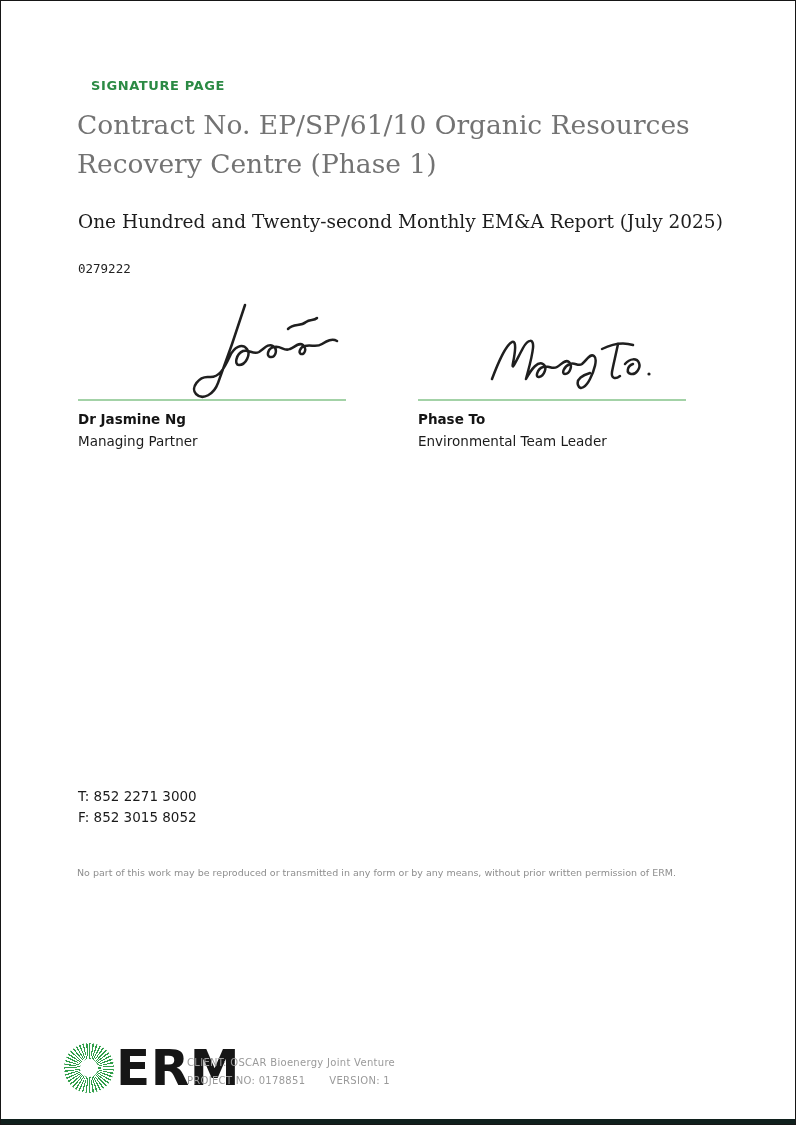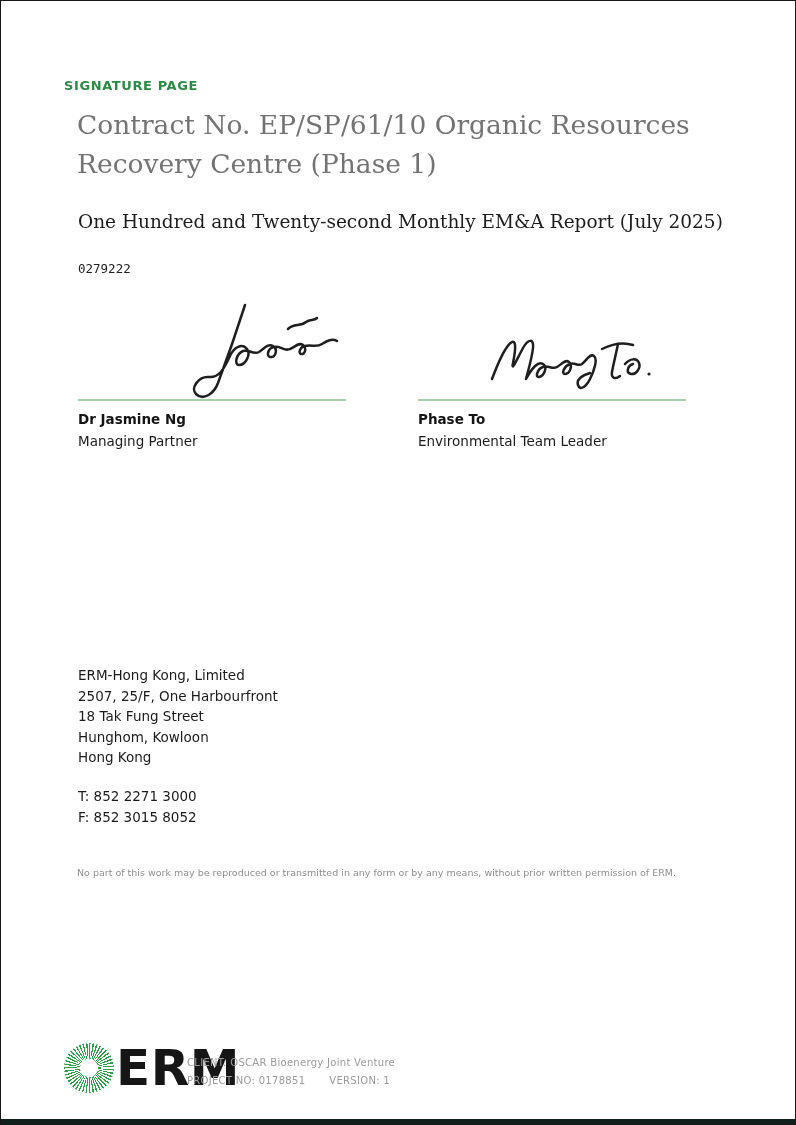--- a/index.html
+++ b/index.html
@@ -6,21 +6,21 @@
   html,body { background:#ffffff; }
   body { font-family:"DejaVu Sans", sans-serif; }
   .page {
     position:relative;
     width:796px; height:1125px;
     background:#ffffff;
     border:1px solid #161616;
     overflow:hidden;
   }
   .eyebrow {
-    position:absolute; left:63px; top:77px;
+    position:absolute; left:90px; top:77px;
     font-size:13px; font-weight:bold; letter-spacing:0.6px;
     color:#2b8a44;
   }
   .doc-title {
     position:absolute; left:76px; top:104px; width:680px;
     font-family:"DejaVu Serif", serif;
     font-size:26.5px; line-height:39px; font-weight:500;
     color:#737373;
   }
   .doc-title span { display:block; }
@@ -122,27 +122,20 @@
         <path class="sig-stroke" d="M132,11 C130,21 127,33 126,39 C125,45 129,47 134,43"></path>
         <path class="sig-stroke" d="M139,31 C144,25 151,25 153,30 C155,35 150,42 145,41 C140,40 141,33 147,31"></path>
         <circle cx="163" cy="41" r="1.6" fill="#1f1f1f" stroke="none"></circle>
       </svg>
     </div>
     <hr class="sig-rule">
     <div class="sig-name">Phase To</div>
     <div class="sig-role">Environmental Team Leader</div>
   </div>
 
-  <div class="address-block">
-    <div>ERM-Hong Kong, Limited</div>
-    <div>2507, 25/F, One Harbourfront</div>
-    <div>18 Tak Fung Street</div>
-    <div>Hunghom, Kowloon</div>
-    <div>Hong Kong</div>
-  </div>
 
   <div class="phone-block">
     <div>T: 852 2271 3000</div>
     <div>F: 852 3015 8052</div>
   </div>
 
   <div class="copyright">
     <div>No part of this work may be reproduced or transmitted in any form or by any means, without prior written permission of ERM.</div>
   </div>
 

